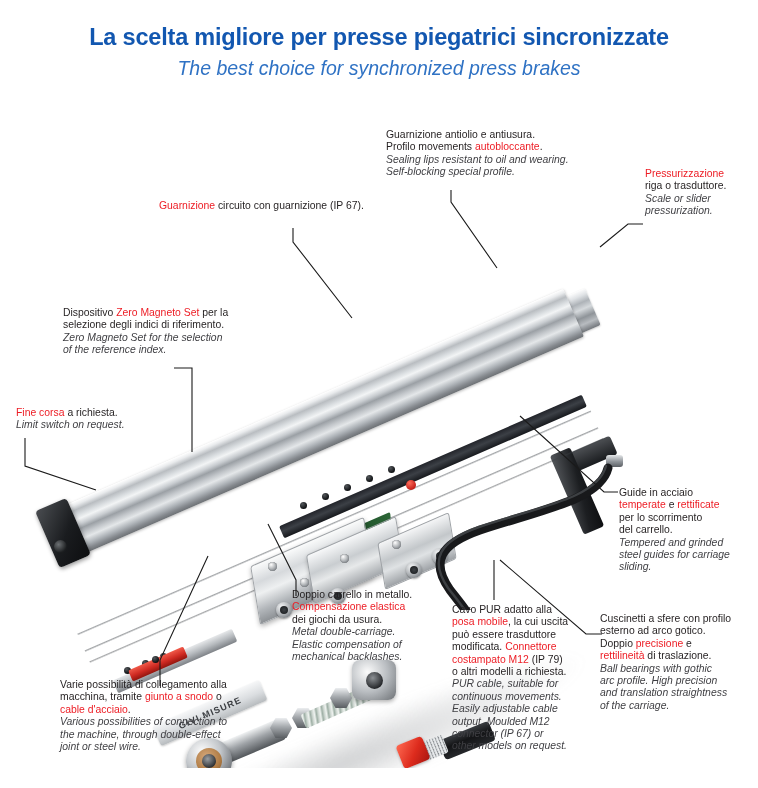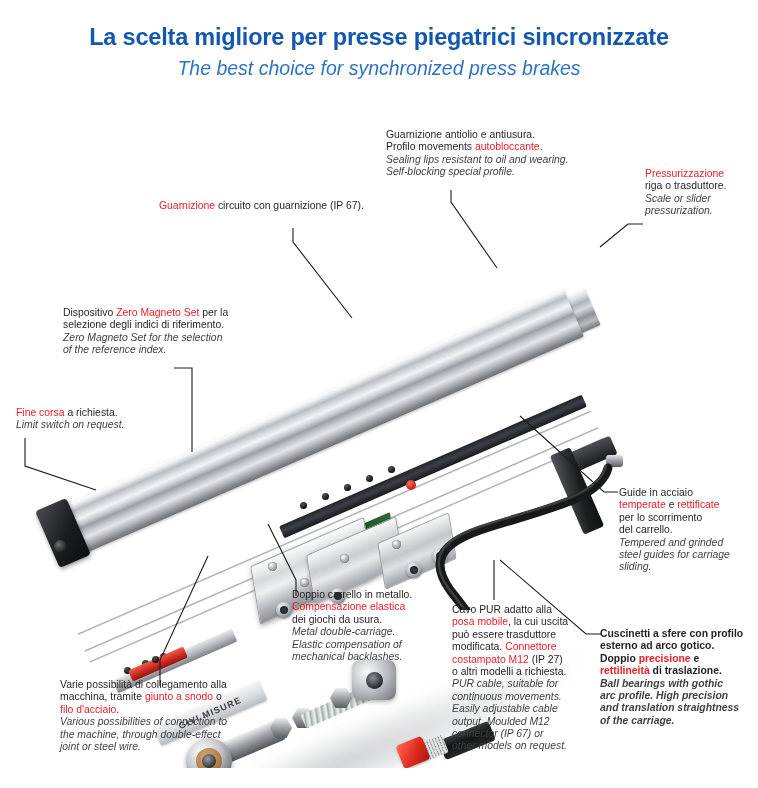--- a/index.html
+++ b/index.html
@@ -507,43 +507,43 @@
     <span class="l en">Metal double-carriage.</span>
     <span class="l en">Elastic compensation of</span>
     <span class="l en">mechanical backlashes.</span>
   </div>
 
   <div class="callout" style="left:452px; top:604px;">
     <span class="l">Cavo PUR adatto alla</span>
     <span class="l"><span class="hl">posa mobile</span><span>, la cui uscita</span></span>
     <span class="l">può essere trasduttore</span>
     <span class="l"><span>modificata. </span><span class="hl">Connettore</span></span>
-    <span class="l"><span class="hl">costampato M12</span><span> (IP 27)</span></span>
+    <span class="l"><span class="hl">costampato M12</span><span> (IP 79)</span></span>
     <span class="l">o altri modelli a richiesta.</span>
     <span class="l en">PUR cable, suitable for</span>
     <span class="l en">continuous movements.</span>
     <span class="l en">Easily adjustable cable</span>
     <span class="l en">output. Moulded M12</span>
     <span class="l en">connector (IP 67) or</span>
     <span class="l en">other models on request.</span>
   </div>
 
-  <div class="callout" style="left:600px; top:628px;font-weight:bold;">
+  <div class="callout" style="left:600px; top:613px;">
     <span class="l">Cuscinetti a sfere con profilo</span>
     <span class="l">esterno ad arco gotico.</span>
     <span class="l"><span>Doppio </span><span class="hl">precisione</span><span> e</span></span>
     <span class="l"><span class="hl">rettilineità</span><span> di traslazione.</span></span>
     <span class="l en">Ball bearings with gothic</span>
     <span class="l en">arc profile. High precision</span>
     <span class="l en">and translation straightness</span>
     <span class="l en">of the carriage.</span>
   </div>
 
   <div class="callout" style="left:60px; top:679px;">
     <span class="l">Varie possibilità di collegamento alla</span>
     <span class="l"><span>macchina, tramite </span><span class="hl">giunto a snodo</span><span> o</span></span>
-    <span class="l"><span class="hl">filo d'acciaio</span><span>.</span></span>
+    <span class="l"><span class="hl">cable d'acciaio</span><span>.</span></span>
     <span class="l en">Various possibilities of connection to</span>
     <span class="l en">the machine, through double-effect</span>
     <span class="l en">joint or steel wire.</span>
   </div>
 
 </div>
 
 </body></html>

